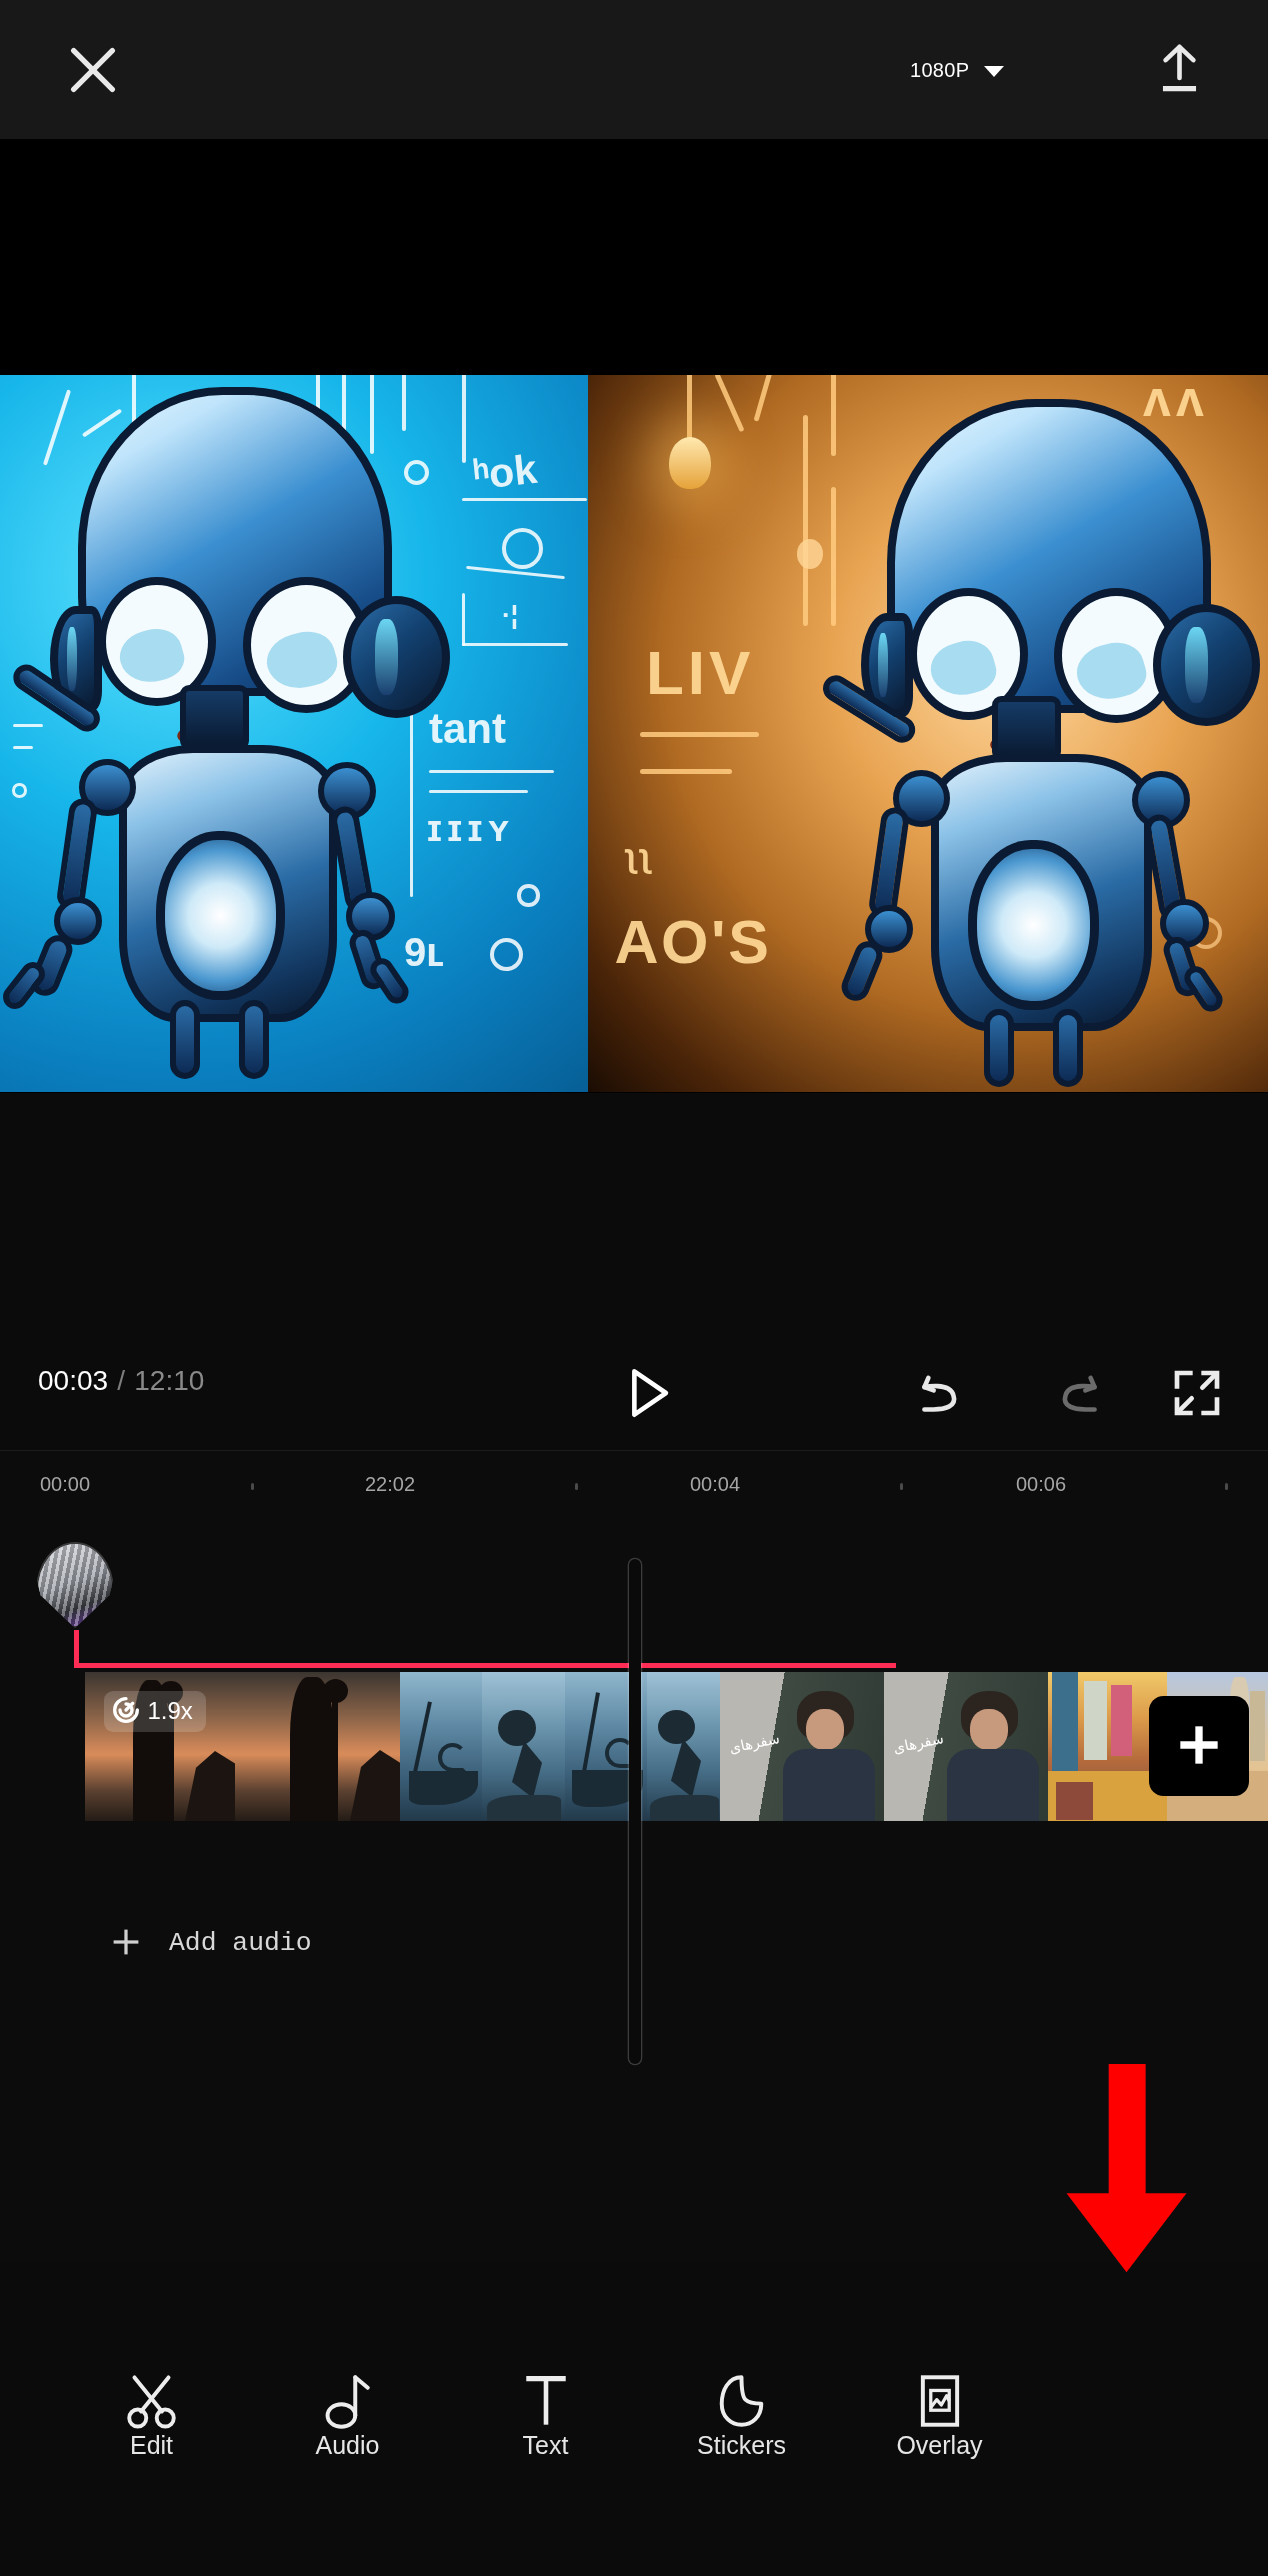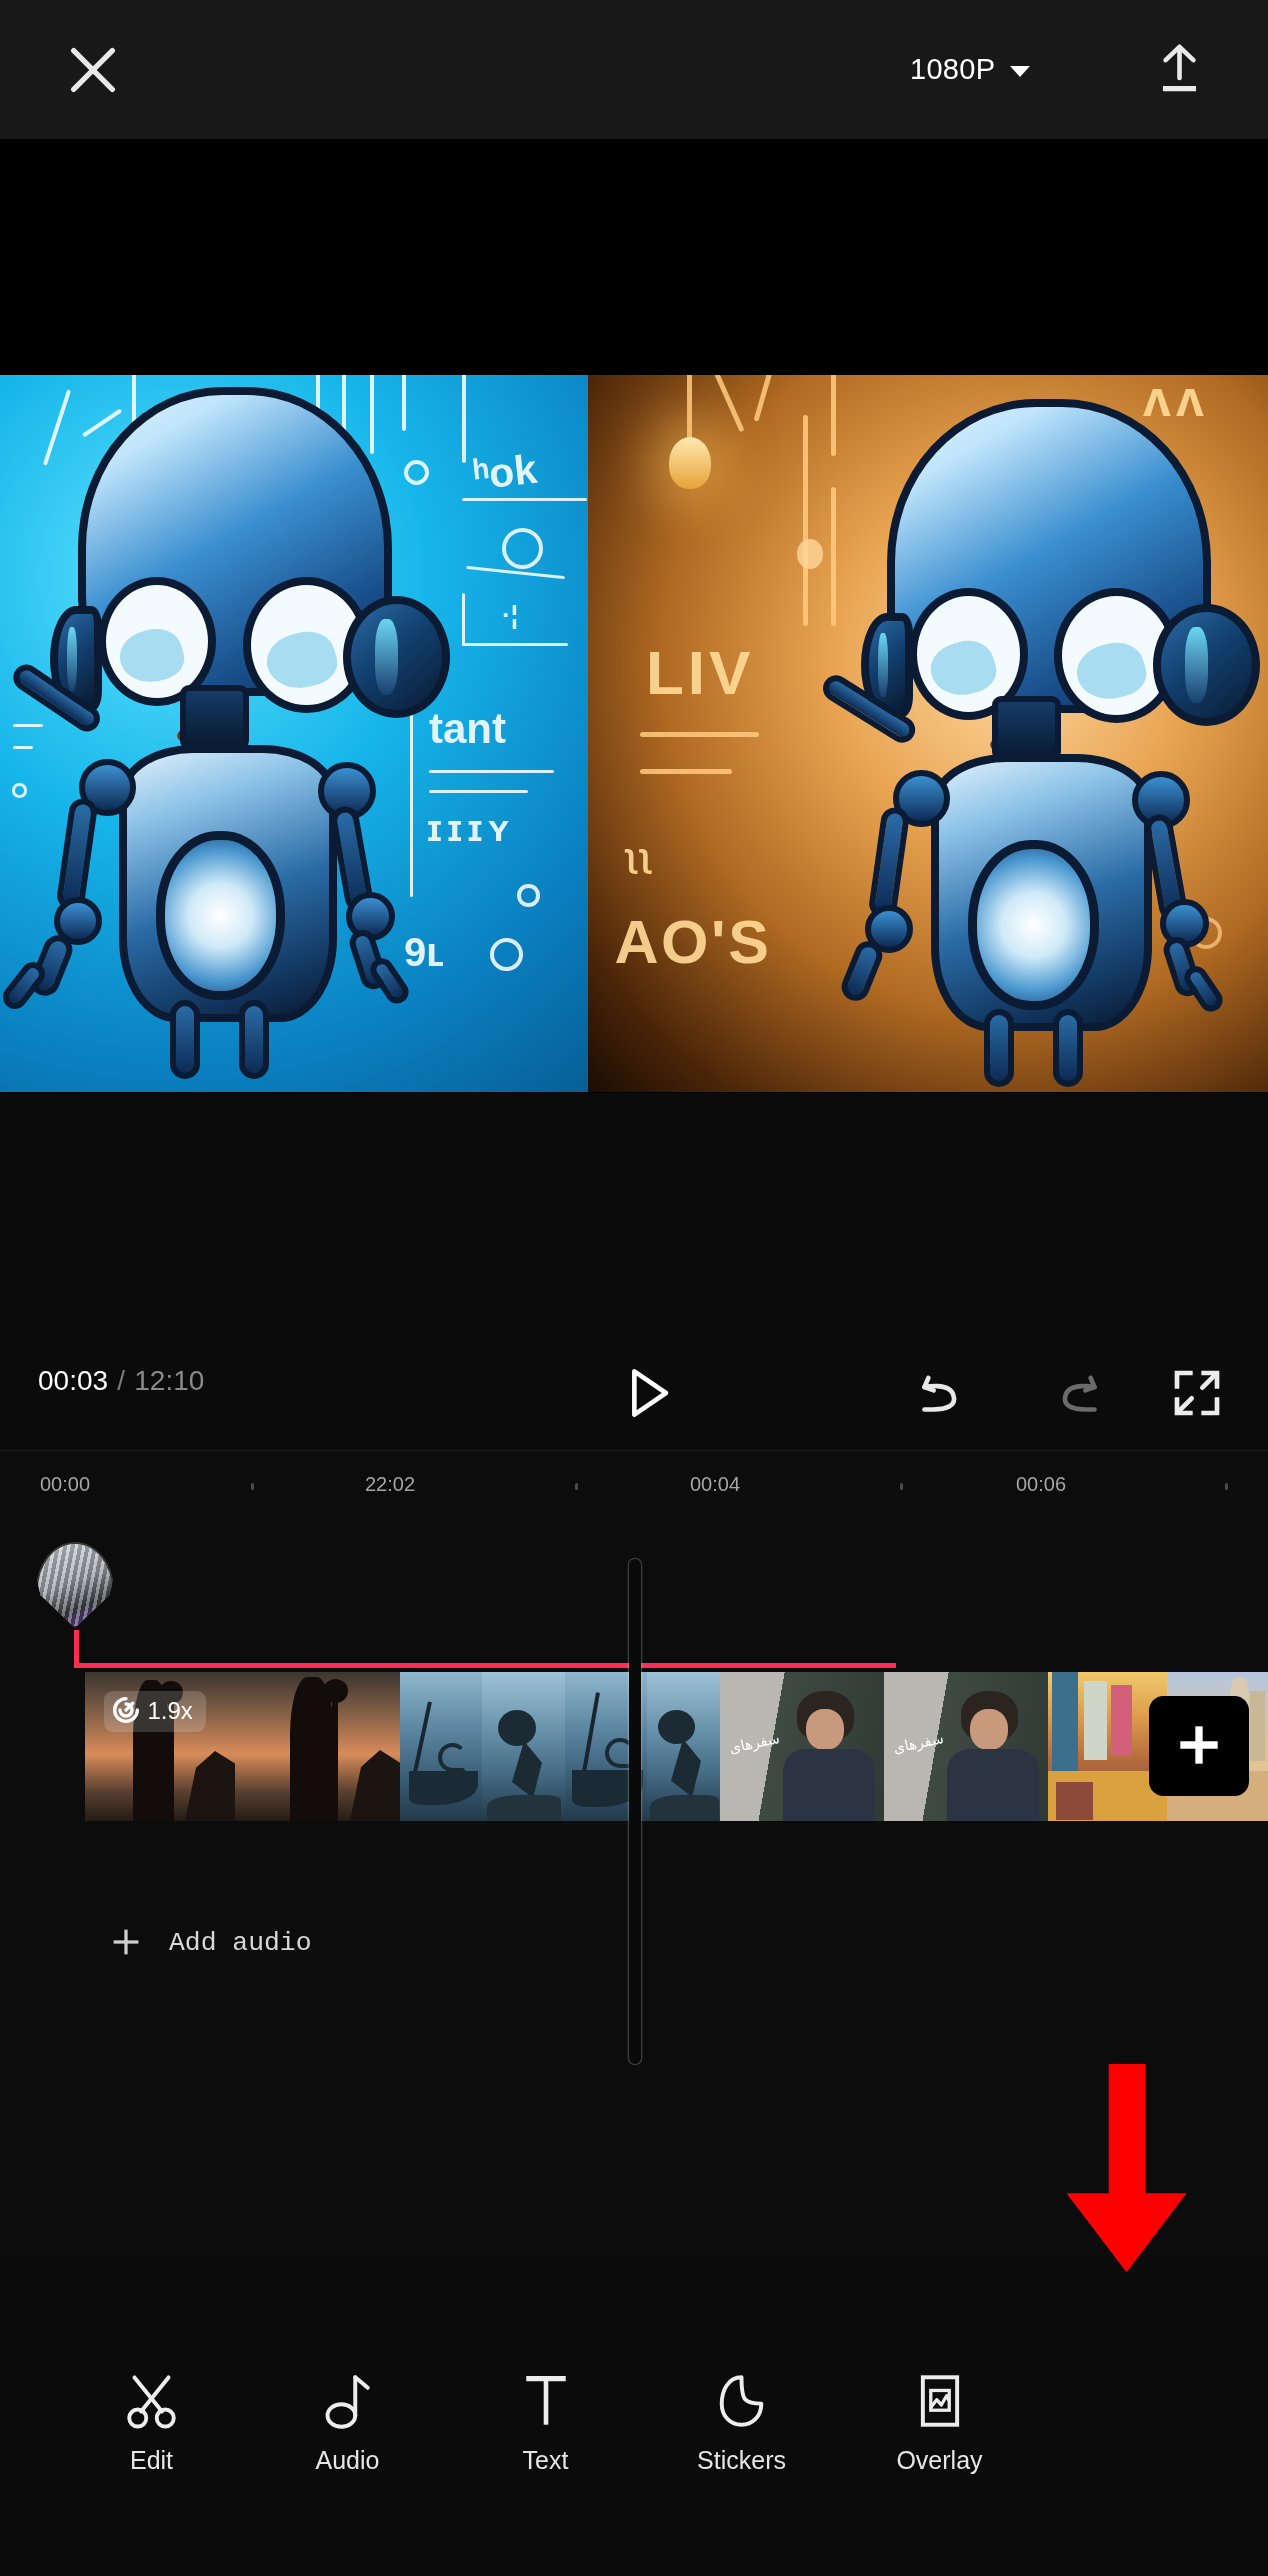--- a/index.html
+++ b/index.html
@@ -28,21 +28,21 @@
     cursor:pointer;
   }
   .close-btn svg { display:block; }
   .res-btn {
     position:absolute; left:910px; top:41px;
     height:57px;
     display:flex; align-items:center; gap:14.5px;
     cursor:pointer;
   }
   .res-label {
-    color:#ffffff; font-size:29px; letter-spacing:0.3px;
+    color:#ffffff; font-size:20px; letter-spacing:0.3px;
     line-height:1;
   }
   .caret {
     width:0;height:0;
     border-left:10px solid transparent;
     border-right:10px solid transparent;
     border-top:11.2px solid #ffffff;
     margin-top:3.3px;
   }
   .export-btn {
@@ -294,21 +294,21 @@
     background:#0b0b0b;
     display:flex; align-items:flex-start;
   }
   .tool {
     width:151px;
     display:flex; flex-direction:column; align-items:center;
     cursor:pointer;
     position:absolute; top:32px;
   }
   .tool-ico { height:61px; display:flex; align-items:center; justify-content:center; }
-  .tool-lbl { margin-top:17px; color:#e6e6e6; font-size:25px; line-height:1; }
+  .tool-lbl { margin-top:2px; color:#e6e6e6; font-size:25px; line-height:1; }
 </style>
 </head>
 <body>
 
 <div id="app">
 
   <div class="topbar">
     <div class="close-btn">
       <span>
         <svg width="52" height="52" viewBox="0 0 78 78">

